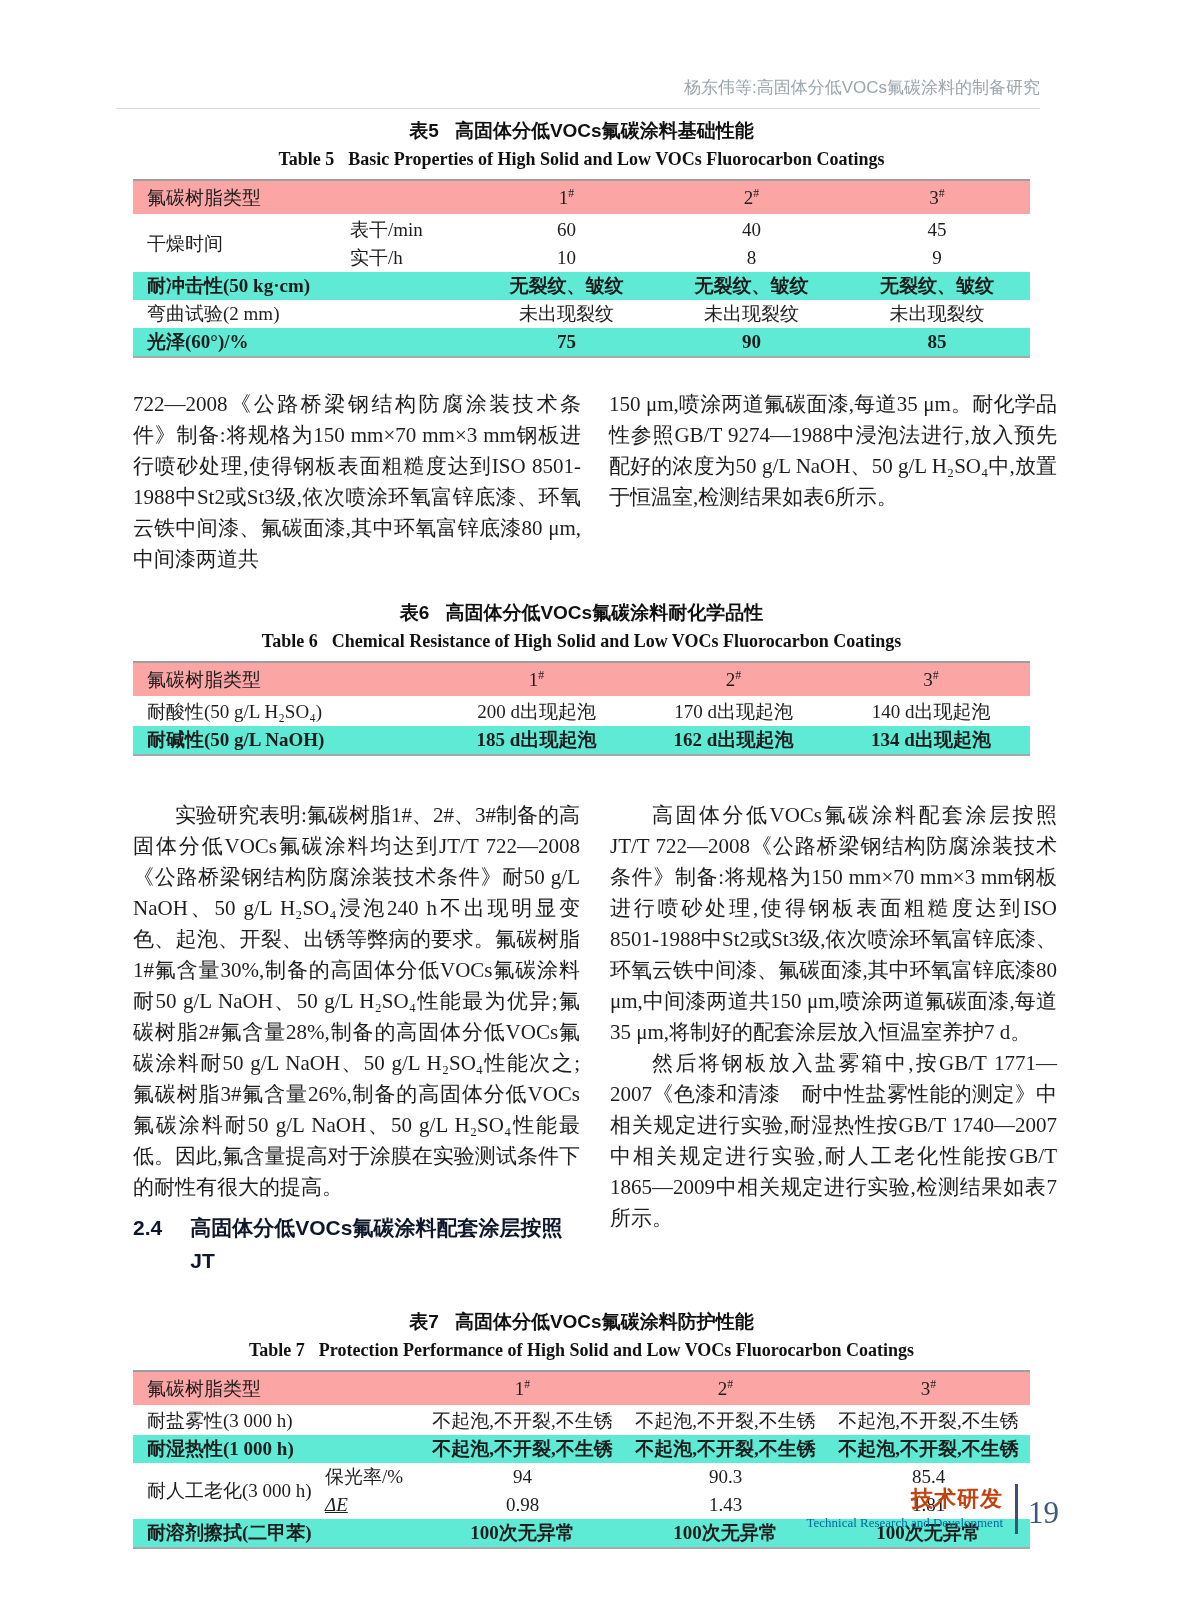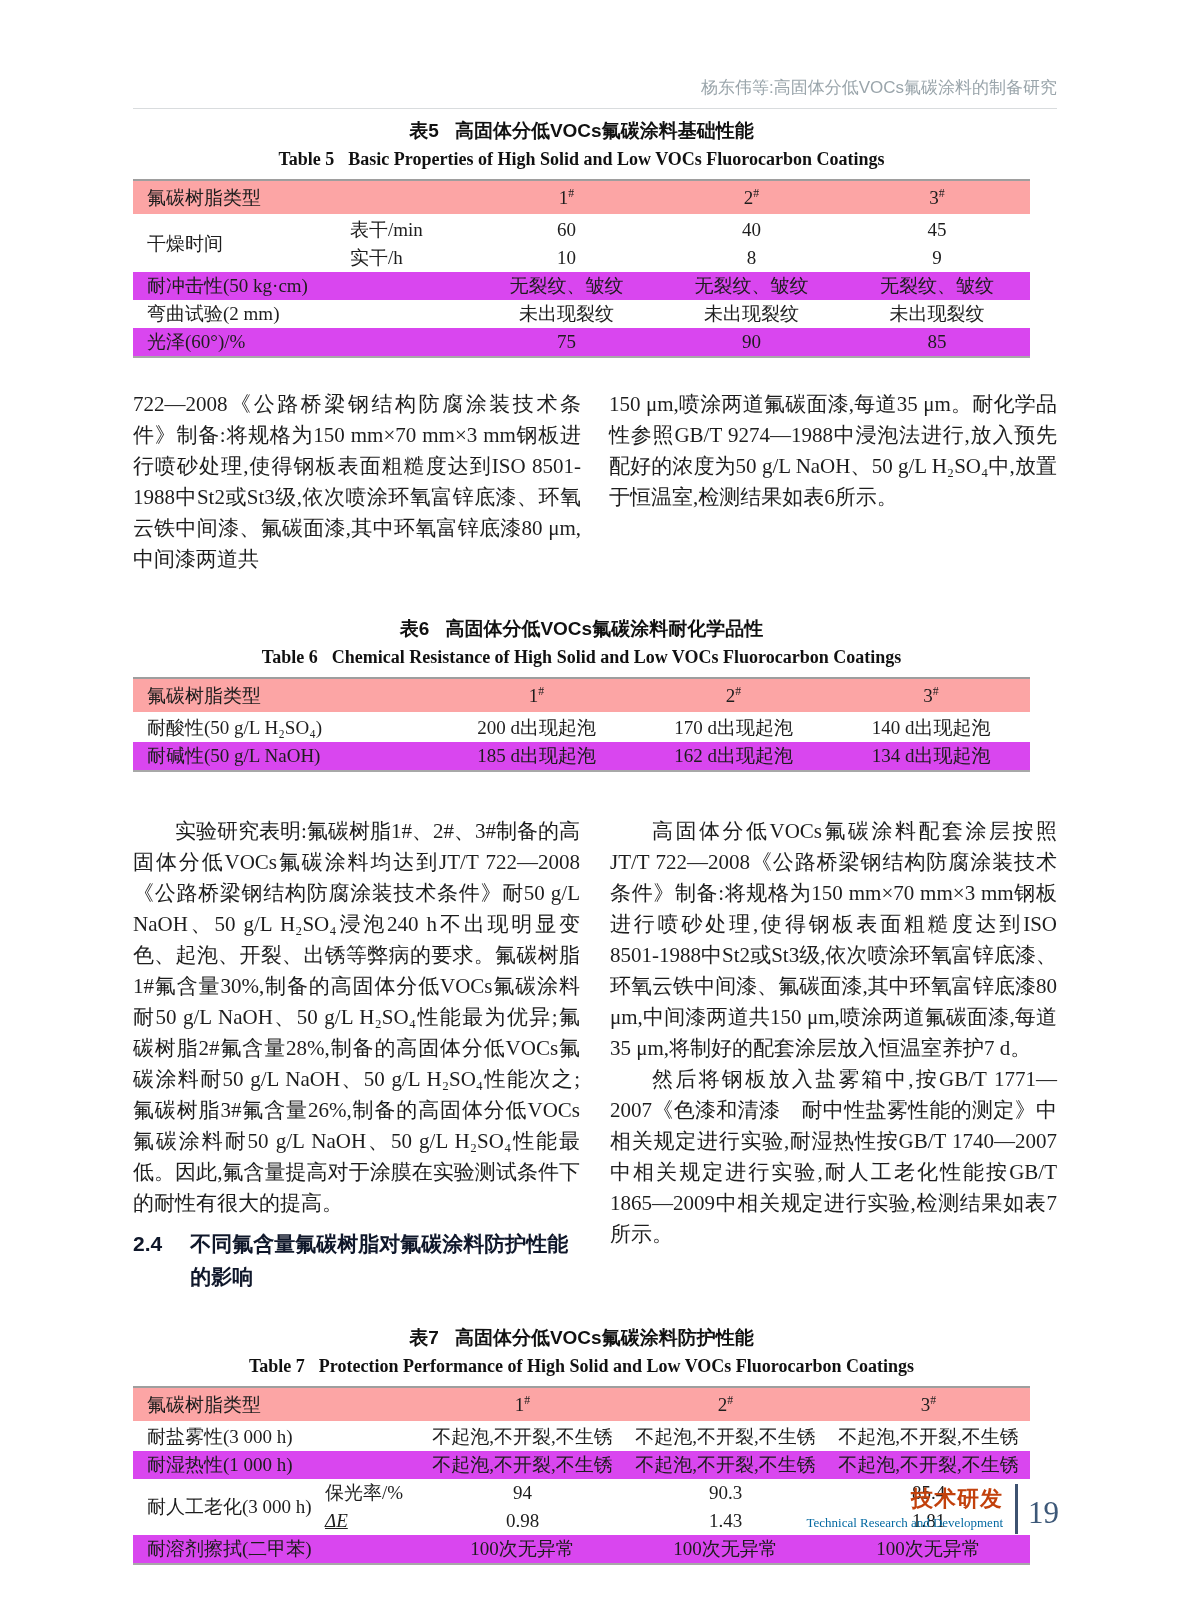--- a/index.html
+++ b/index.html
@@ -5,21 +5,21 @@
   html,body { margin:0; padding:0; }
   body {
     width:1187px; height:1600px; position:relative; background:#ffffff;
     font-family:"Liberation Serif","DejaVu Serif",serif; color:#1d1d1d;
     overflow:hidden;
   }
   .page { position:absolute; inset:0; }
 
   
   .run-header {
-    position:absolute; left:133px; width:924px; top:76px;
+    position:absolute; left:116px; width:924px; top:76px;
     text-align:right; font-size:17px; color:#9aa5ab;
     font-family:"Liberation Sans","DejaVu Sans",sans-serif;
     padding-bottom:9px; border-bottom:1px solid #d9dcde;
   }
 
   
   .content { position:absolute; left:133px; top:118px; width:924px; }
 
   .cap-cn {
     width:897px; text-align:center; font-weight:bold; font-size:19px;
@@ -37,33 +37,33 @@
   table.data {
     width:897px; border-collapse:collapse; table-layout:fixed;
     margin-top:7px; font-size:19px;
     border-top:2px solid #9e9e9e; border-bottom:2px solid #a8a8a8;
   }
   table.data th, table.data td {
     font-weight:normal; text-align:center; padding:0 4px;
     height:28px; line-height:24px;
   }
   table.data tr.hdr th { background:#fca5a5; height:33px; border-bottom:2px solid #fff; }
-  table.data tr.pink td { background:#d946ef; }
+  table.data tr.pink td { background:#5eead4;font-weight:bold; }
   table.data .lbl { text-align:left; padding-left:14px; }
   table.data .sub { text-align:left; padding-left:4px; }
   sup.mark { font-size:0.62em; vertical-align:super; line-height:0; }
   .em-label { font-style:italic;text-decoration:underline; }
 
   .two-col { display:flex; width:924px; gap:30px; }
   .col { flex:1; font-size:21px; line-height:31px; text-align:justify; }
   .col p { margin:0; }
   .col p.indent { text-indent:2em; }
 
   .gap-s1 { margin-top:31px;gap:28px; }
-  .gap-t6 { margin-top:41px; }
+  .gap-t6 { margin-top:25px; }
   .gap-s2 { margin-top:44px; }
   .gap-t7 { margin-top:32px; }
 
   .sec-heading {
     display:flex; margin-top:8px; color:#0f172a; font-weight:bold;
     font-family:"Liberation Sans","DejaVu Sans",sans-serif;
     font-size:21px; line-height:33px; text-align:left;
   }
   .sec-heading .sec-num { margin-right:28px; flex:none; }
   .sec-heading .sec-text { flex:1; }
@@ -197,21 +197,21 @@
         <td>134 d出现起泡</td>
       </tr>
     </tbody>
       </table>
 
     <div class="two-col gap-s2">
       <div class="col">
         <p class="indent">实验研究表明:氟碳树脂1#、2#、3#制备的高固体分低VOCs氟碳涂料均达到JT/T 722—2008《公路桥梁钢结构防腐涂装技术条件》耐50 g/L NaOH、50 g/L H₂SO₄浸泡240 h不出现明显变色、起泡、开裂、出锈等弊病的要求。氟碳树脂1#氟含量30%,制备的高固体分低VOCs氟碳涂料耐50 g/L NaOH、50 g/L H₂SO₄性能最为优异;氟碳树脂2#氟含量28%,制备的高固体分低VOCs氟碳涂料耐50 g/L NaOH、50 g/L H₂SO₄性能次之;氟碳树脂3#氟含量26%,制备的高固体分低VOCs氟碳涂料耐50 g/L NaOH、50 g/L H₂SO₄性能最低。因此,氟含量提高对于涂膜在实验测试条件下的耐性有很大的提高。</p>
         <div class="sec-heading">
           <span class="sec-num">2.4</span>
-          <span class="sec-text">不同氟含量氟碳树脂对氟碳涂料防护性能的影响</span>
+          <span class="sec-text">高固体分低VOCs氟碳涂料配套涂层按照JT</span>
         </div>
       </div>
       <div class="col">
         <p class="indent">高固体分低VOCs氟碳涂料配套涂层按照JT/T 722—2008《公路桥梁钢结构防腐涂装技术条件》制备:将规格为150 mm×70 mm×3 mm钢板进行喷砂处理,使得钢板表面粗糙度达到ISO 8501-1988中St2或St3级,依次喷涂环氧富锌底漆、环氧云铁中间漆、氟碳面漆,其中环氧富锌底漆80 μm,中间漆两道共150 μm,喷涂两道氟碳面漆,每道35 μm,将制好的配套涂层放入恒温室养护7 d。</p>
         <p class="indent">然后将钢板放入盐雾箱中,按GB/T 1771—2007《色漆和清漆　耐中性盐雾性能的测定》中相关规定进行实验,耐湿热性按GB/T 1740—2007中相关规定进行实验,耐人工老化性能按GB/T 1865—2009中相关规定进行实验,检测结果如表7所示。</p>
       </div>
     </div>
 
     <div class="cap-cn gap-t7">
       <span class="cap-label">表7</span><span>高固体分低VOCs氟碳涂料防护性能</span>

